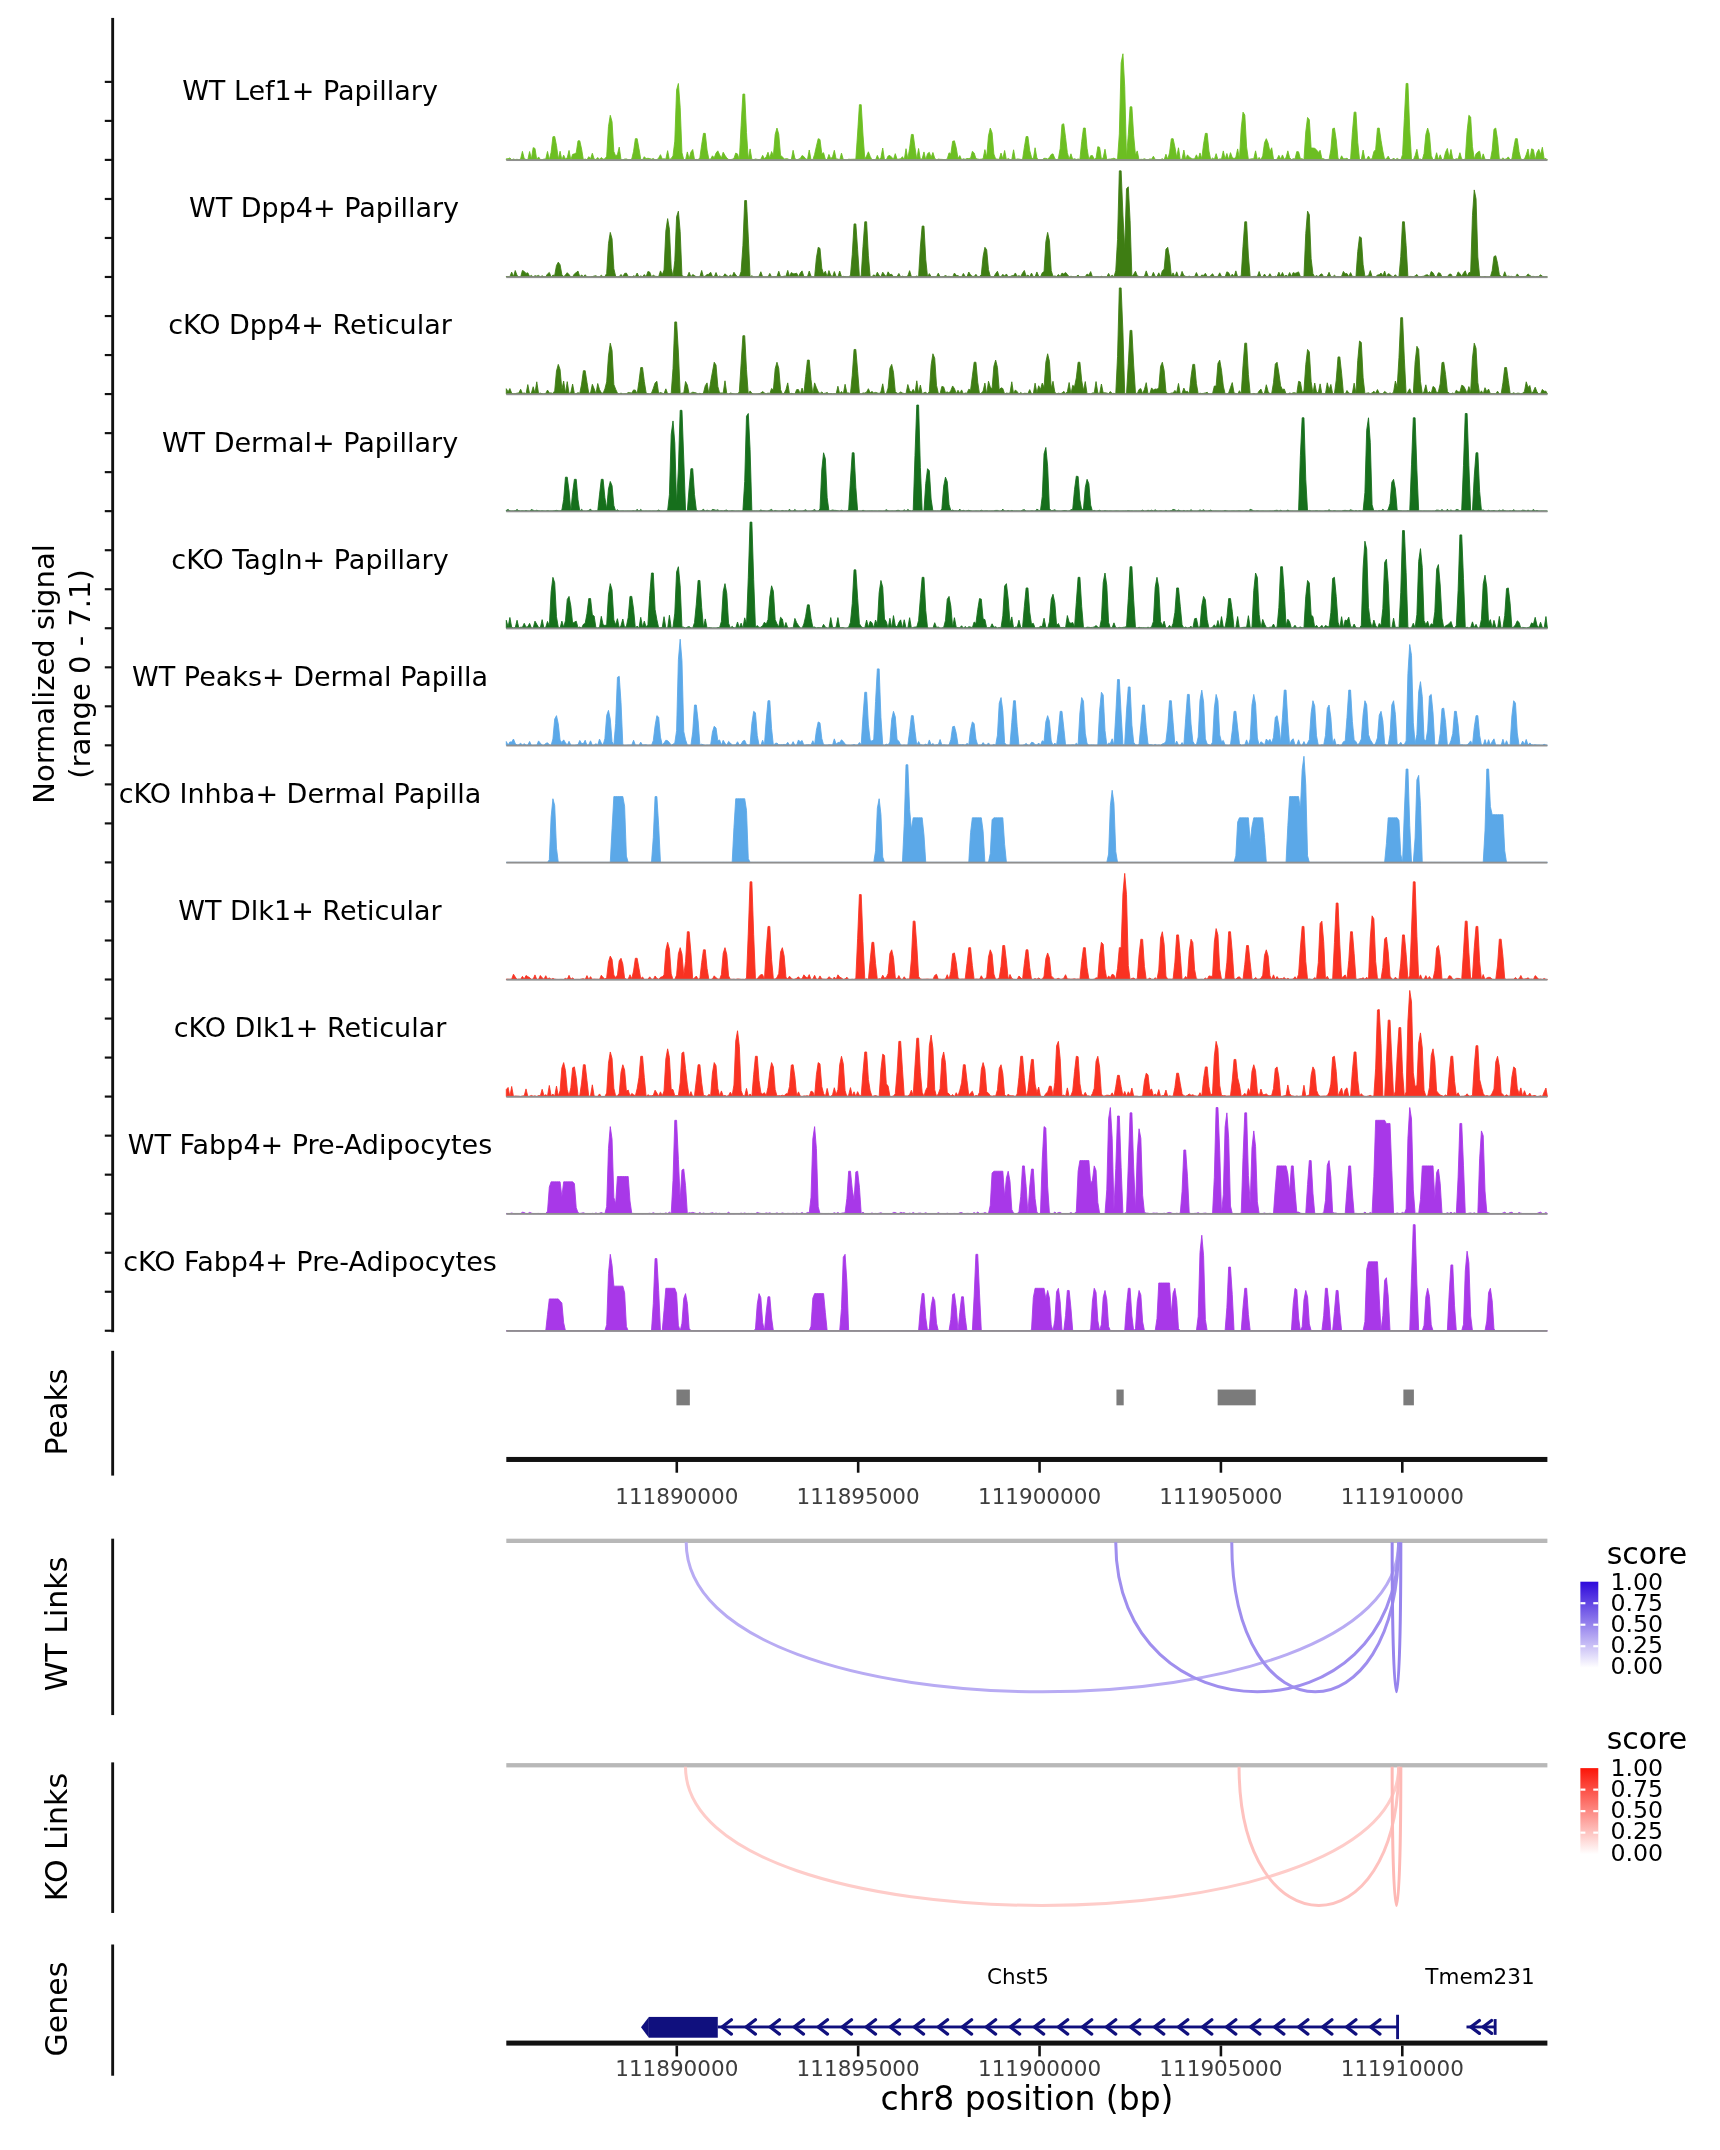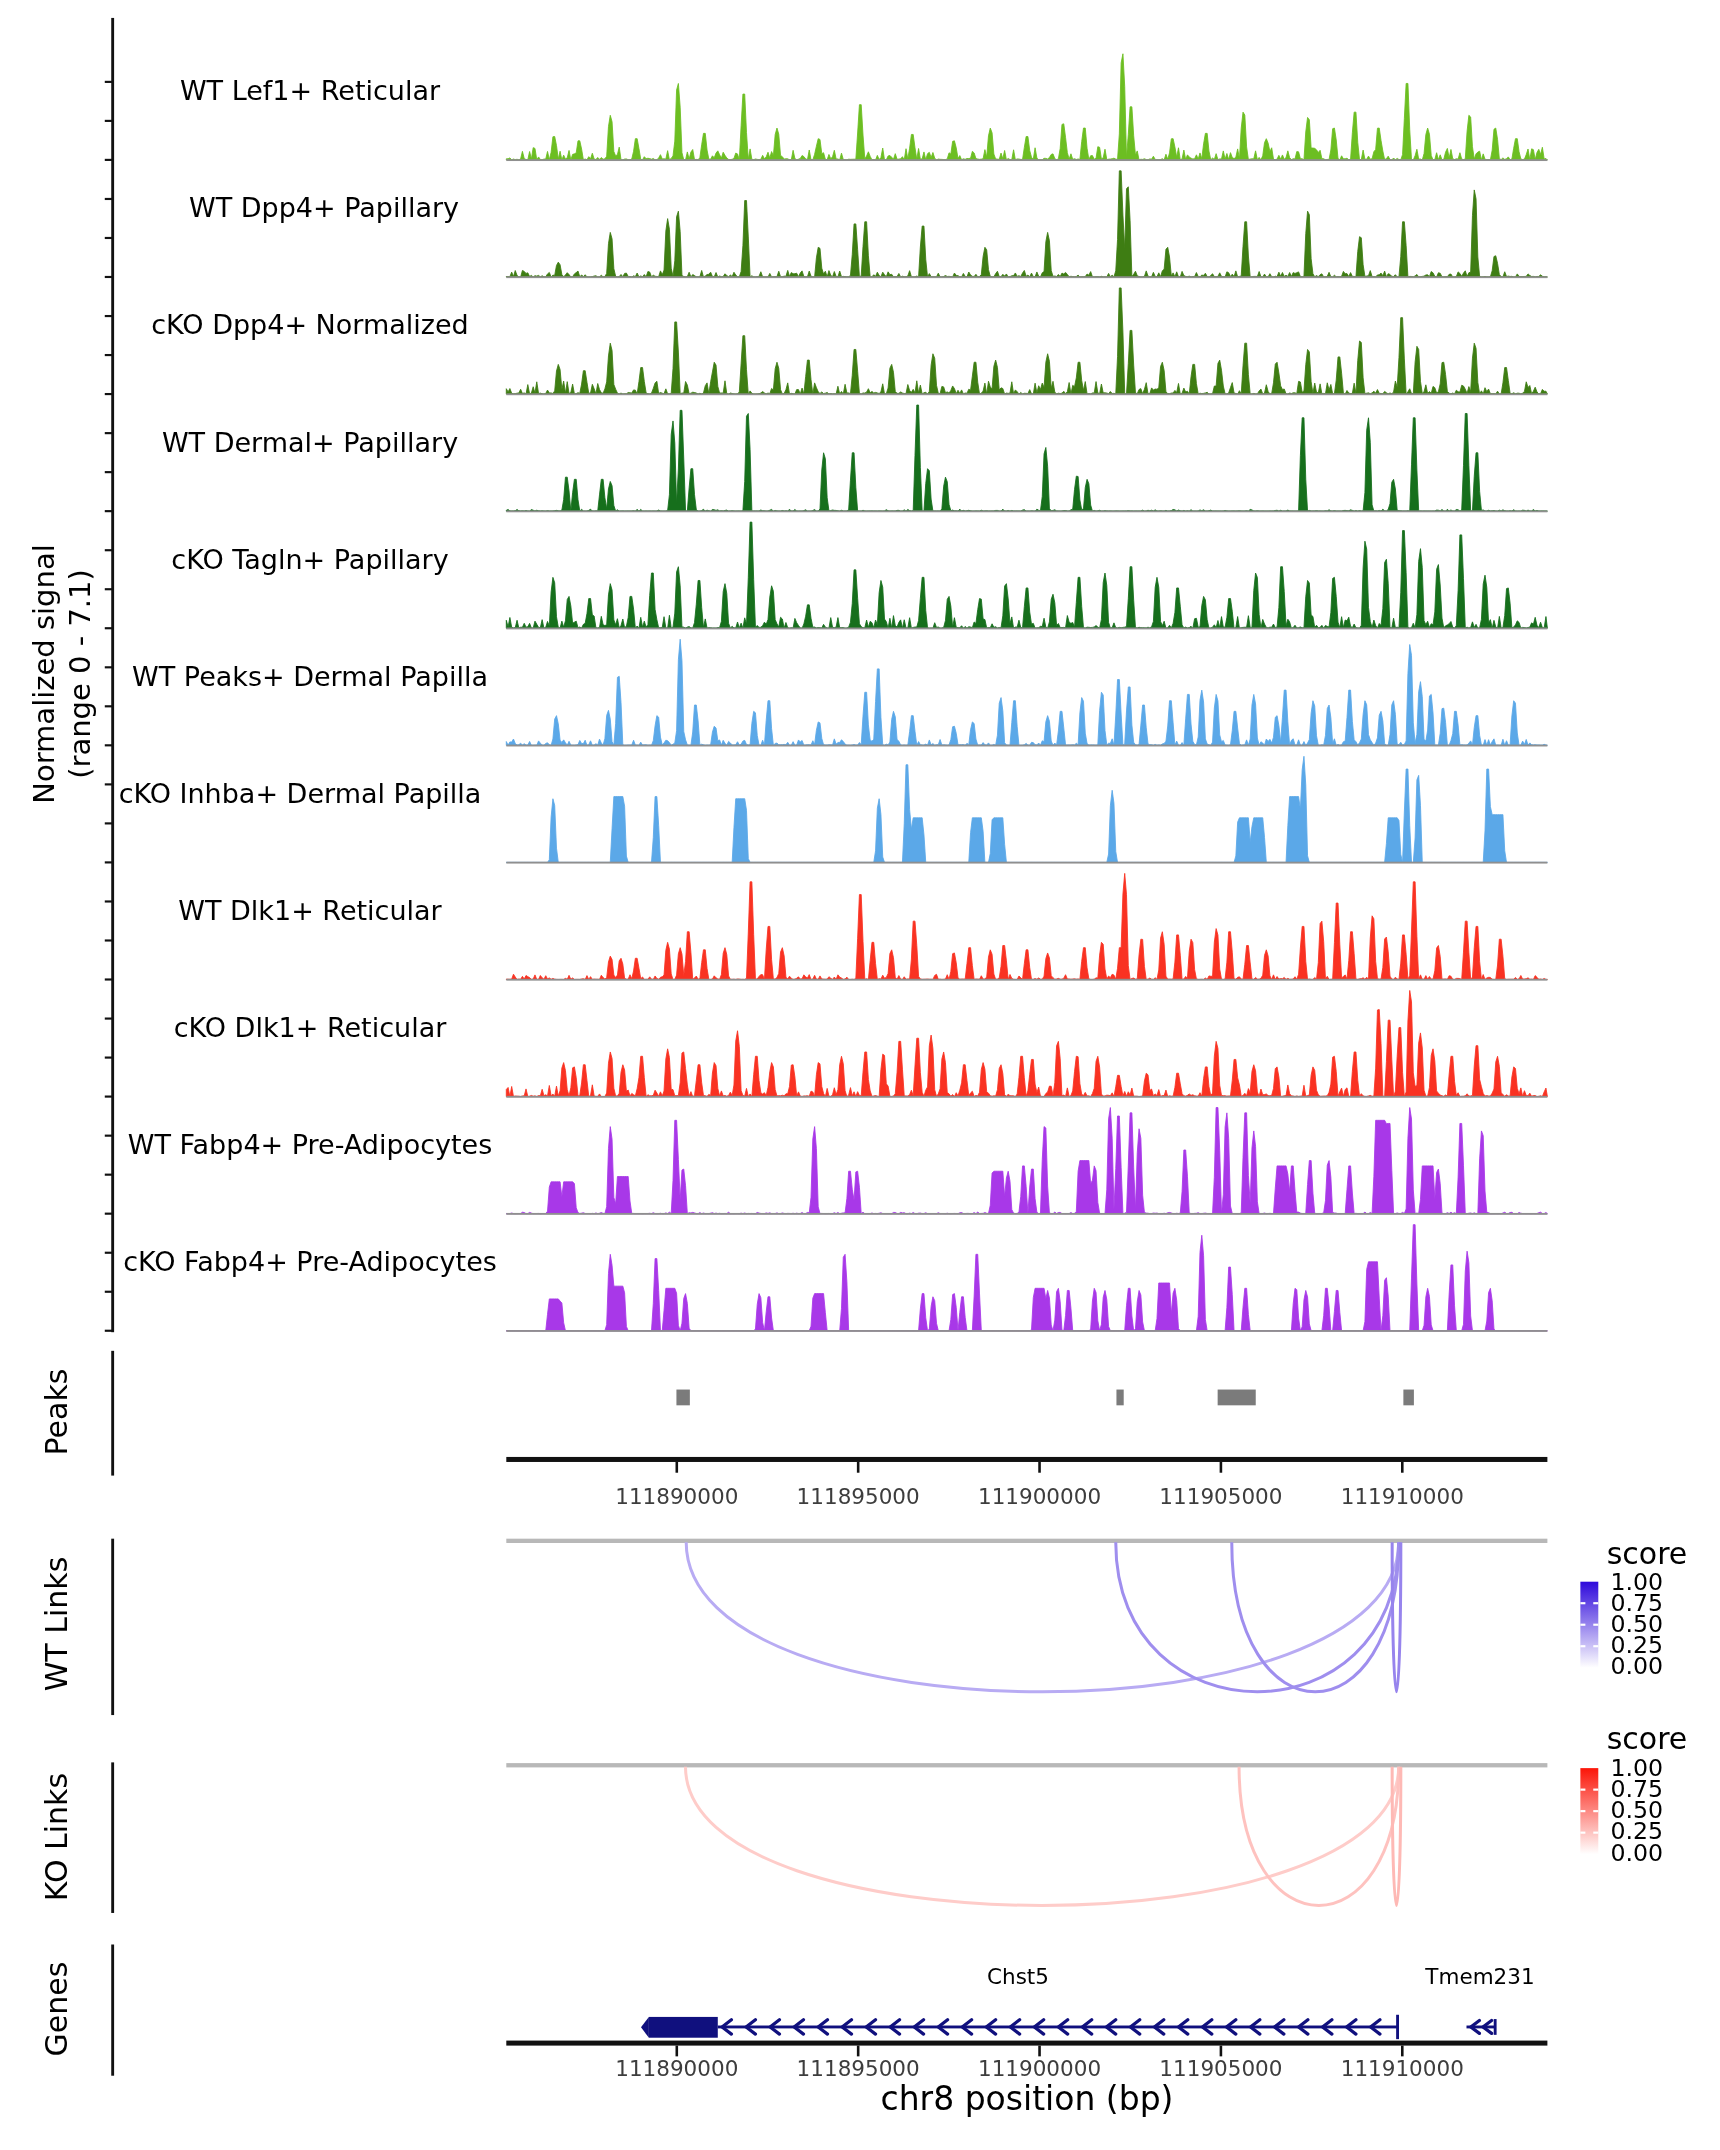--- a/index.html
+++ b/index.html
@@ -202,23 +202,23 @@
 
   <div class="scoreTitle" style="left:1624px;top:1553px">score</div>
   <div class="scoreTitle" style="left:1624px;top:1738px">score</div>
 
   <div class="geneLab" style="left:1018px;top:1976px">Chst5</div>
   <div class="geneLab" style="left:1480px;top:1976px">Tmem231</div>
 
   <div class="axisTitle" style="left:1027px;top:2098px">chr8 position (bp)</div>
 
   <div id="trackLabels">
-      <div class="trackLab" style="left: 310px; top: 90px;">WT Lef1+ Reticular</div>
+      <div class="trackLab" style="left: 310px; top: 90px;">WT Lef1+ Papillary</div>
       <div class="trackLab" style="left: 324px; top: 207px;">WT Dpp4+ Papillary</div>
-      <div class="trackLab" style="left: 310px; top: 324px;">cKO Dpp4+ Normalized</div>
+      <div class="trackLab" style="left: 310px; top: 324px;">cKO Dpp4+ Reticular</div>
       <div class="trackLab" style="left: 310px; top: 442px;">WT Dermal+ Papillary</div>
       <div class="trackLab" style="left: 310px; top: 559px; text-align: right;">cKO Tagln+ Papillary</div>
       <div class="trackLab" style="left: 310px; top: 676px;">WT Peaks+ Dermal Papilla</div>
       <div class="trackLab" style="left: 300px; top: 793px;">cKO Inhba+ Dermal Papilla</div>
       <div class="trackLab" style="left: 310px; top: 910px;">WT Dlk1+ Reticular</div>
       <div class="trackLab" style="left: 310px; top: 1027px;">cKO Dlk1+ Reticular</div>
       <div class="trackLab" style="left: 310px; top: 1144px;">WT Fabp4+ Pre-Adipocytes</div>
       <div class="trackLab" style="left: 310px; top: 1261px;">cKO Fabp4+ Pre-Adipocytes</div>
     </div>
 </div>

